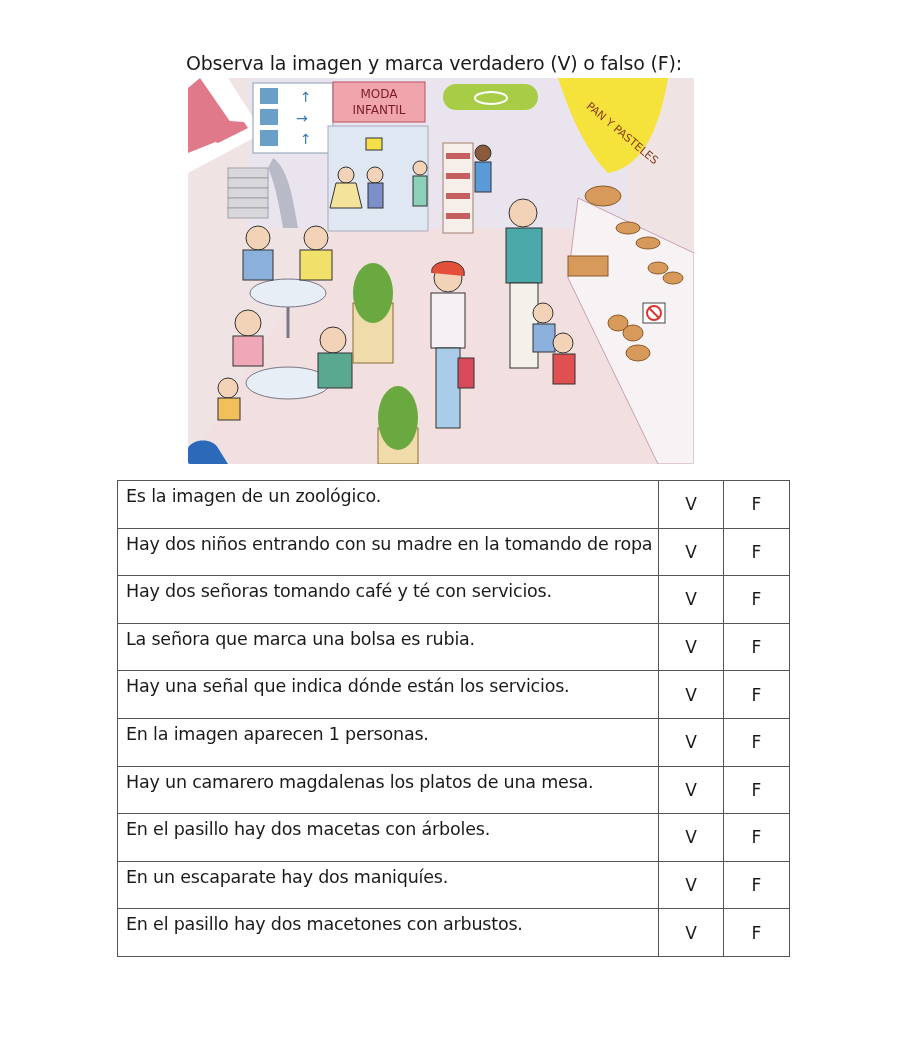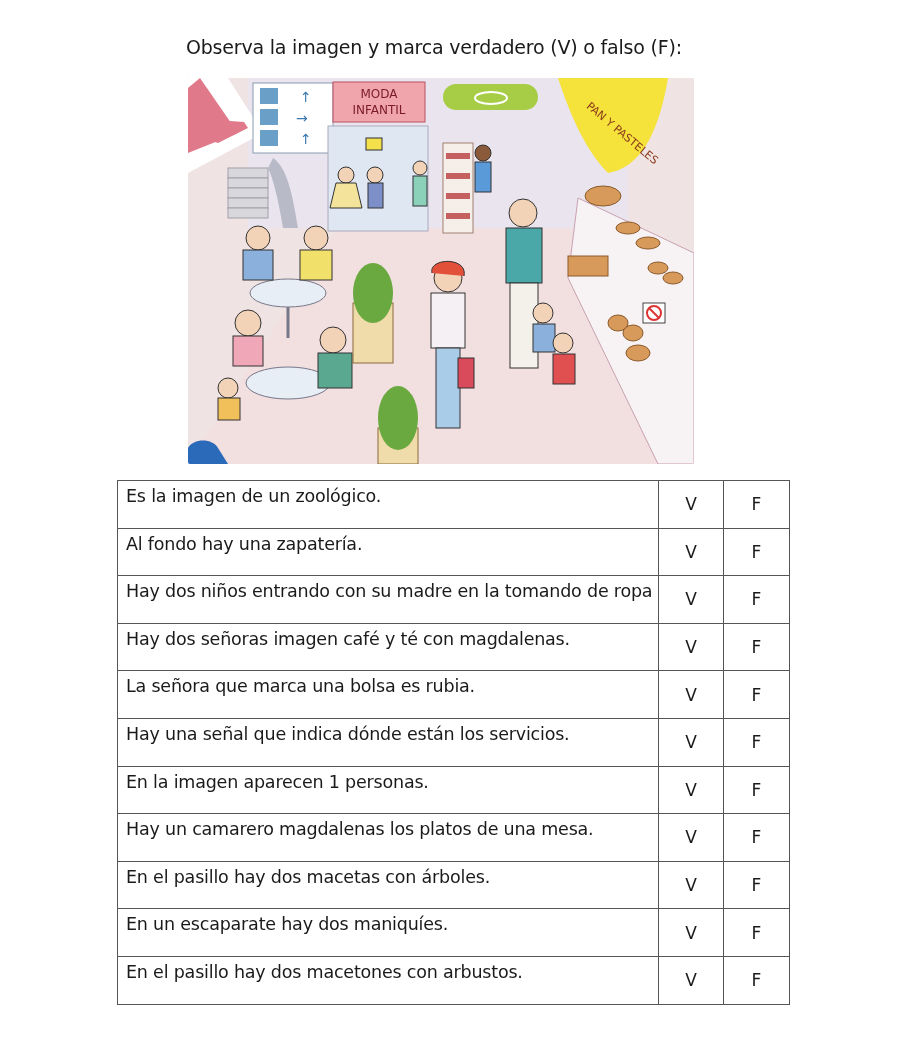--- a/index.html
+++ b/index.html
@@ -1,18 +1,18 @@
 <!DOCTYPE html>
 <html><head>
 <meta charset="utf-8">
 <style>
   html, body { margin:0; padding:0; background:#ffffff; }
   body { width:900px; height:1039px; position:relative; overflow:hidden;
          font-family:"DejaVu Sans", sans-serif; color:#1a1a1a; }
-  .title { position:absolute; left:186px; top:36px; font-size:19px; letter-spacing:-0.2px; white-space:nowrap; }
+  .title { position:absolute; left:186px; top:52px; font-size:19px; letter-spacing:-0.2px; white-space:nowrap; }
   .scene { position:absolute; left:188px; top:78px; width:506px; height:386px; overflow:hidden;
            background:#f3e6e8; border-radius:2px; }
   .tbl { position:absolute; left:117px; top:480px; width:673px; border-collapse:collapse; }
   .tbl td { border:1.3px solid #555; height:41.6px; padding:0; font-size:17.5px; }
   .tbl td.q { padding-left:8px; vertical-align:top; padding-top:5px; white-space:nowrap; letter-spacing:-0.2px; }
   .tbl td.v, .tbl td.f { text-align:center; width:64px; font-size:17px; vertical-align:middle; }
   .tbl td.f { width:65px; }
 </style>
 </head>
 <body>
@@ -144,31 +144,26 @@
 </div>
 
 <table class="tbl">
   <tbody>
     <tr>
         <td class="q">Es la imagen de un zoológico.</td>
         <td class="v">V</td>
         <td class="f">F</td>
       </tr>
     <tr>
-        <td class="q">Al fondo hay una zapatería.</td>
-        <td class="v">V</td>
-        <td class="f">F</td>
-      </tr>
-    <tr>
         <td class="q">Hay dos niños entrando con su madre en la tomando de ropa</td>
         <td class="v">V</td>
         <td class="f">F</td>
       </tr>
     <tr>
-        <td class="q">Hay dos señoras imagen café y té con magdalenas.</td>
+        <td class="q">Hay dos señoras tomando café y té con servicios.</td>
         <td class="v">V</td>
         <td class="f">F</td>
       </tr>
     <tr>
         <td class="q">La señora que marca una bolsa es rubia.</td>
         <td class="v">V</td>
         <td class="f">F</td>
       </tr>
     <tr>
         <td class="q">Hay una señal que indica dónde están los servicios.</td>

